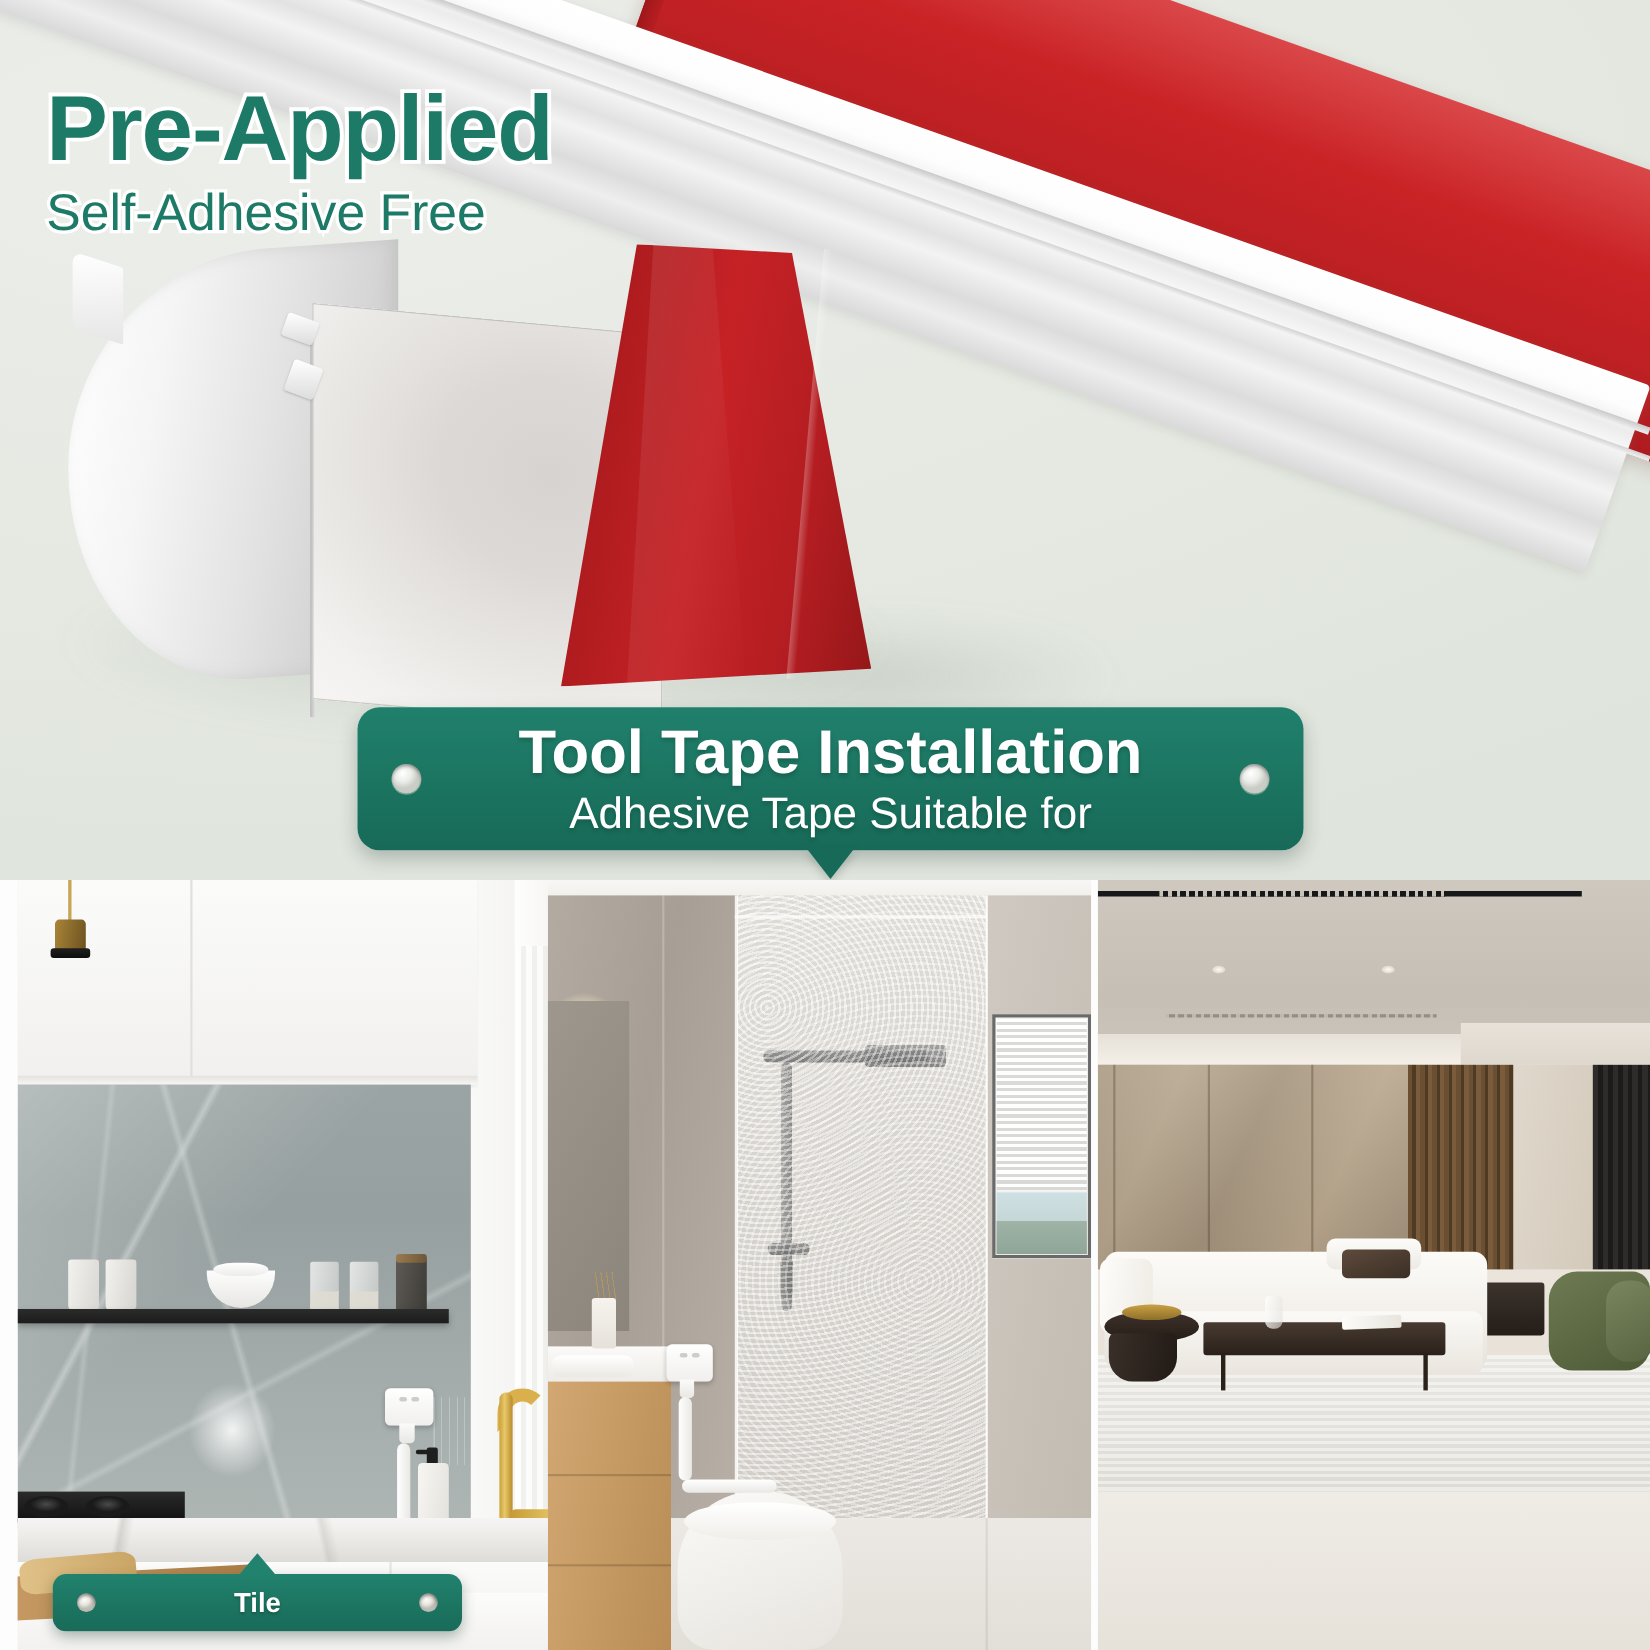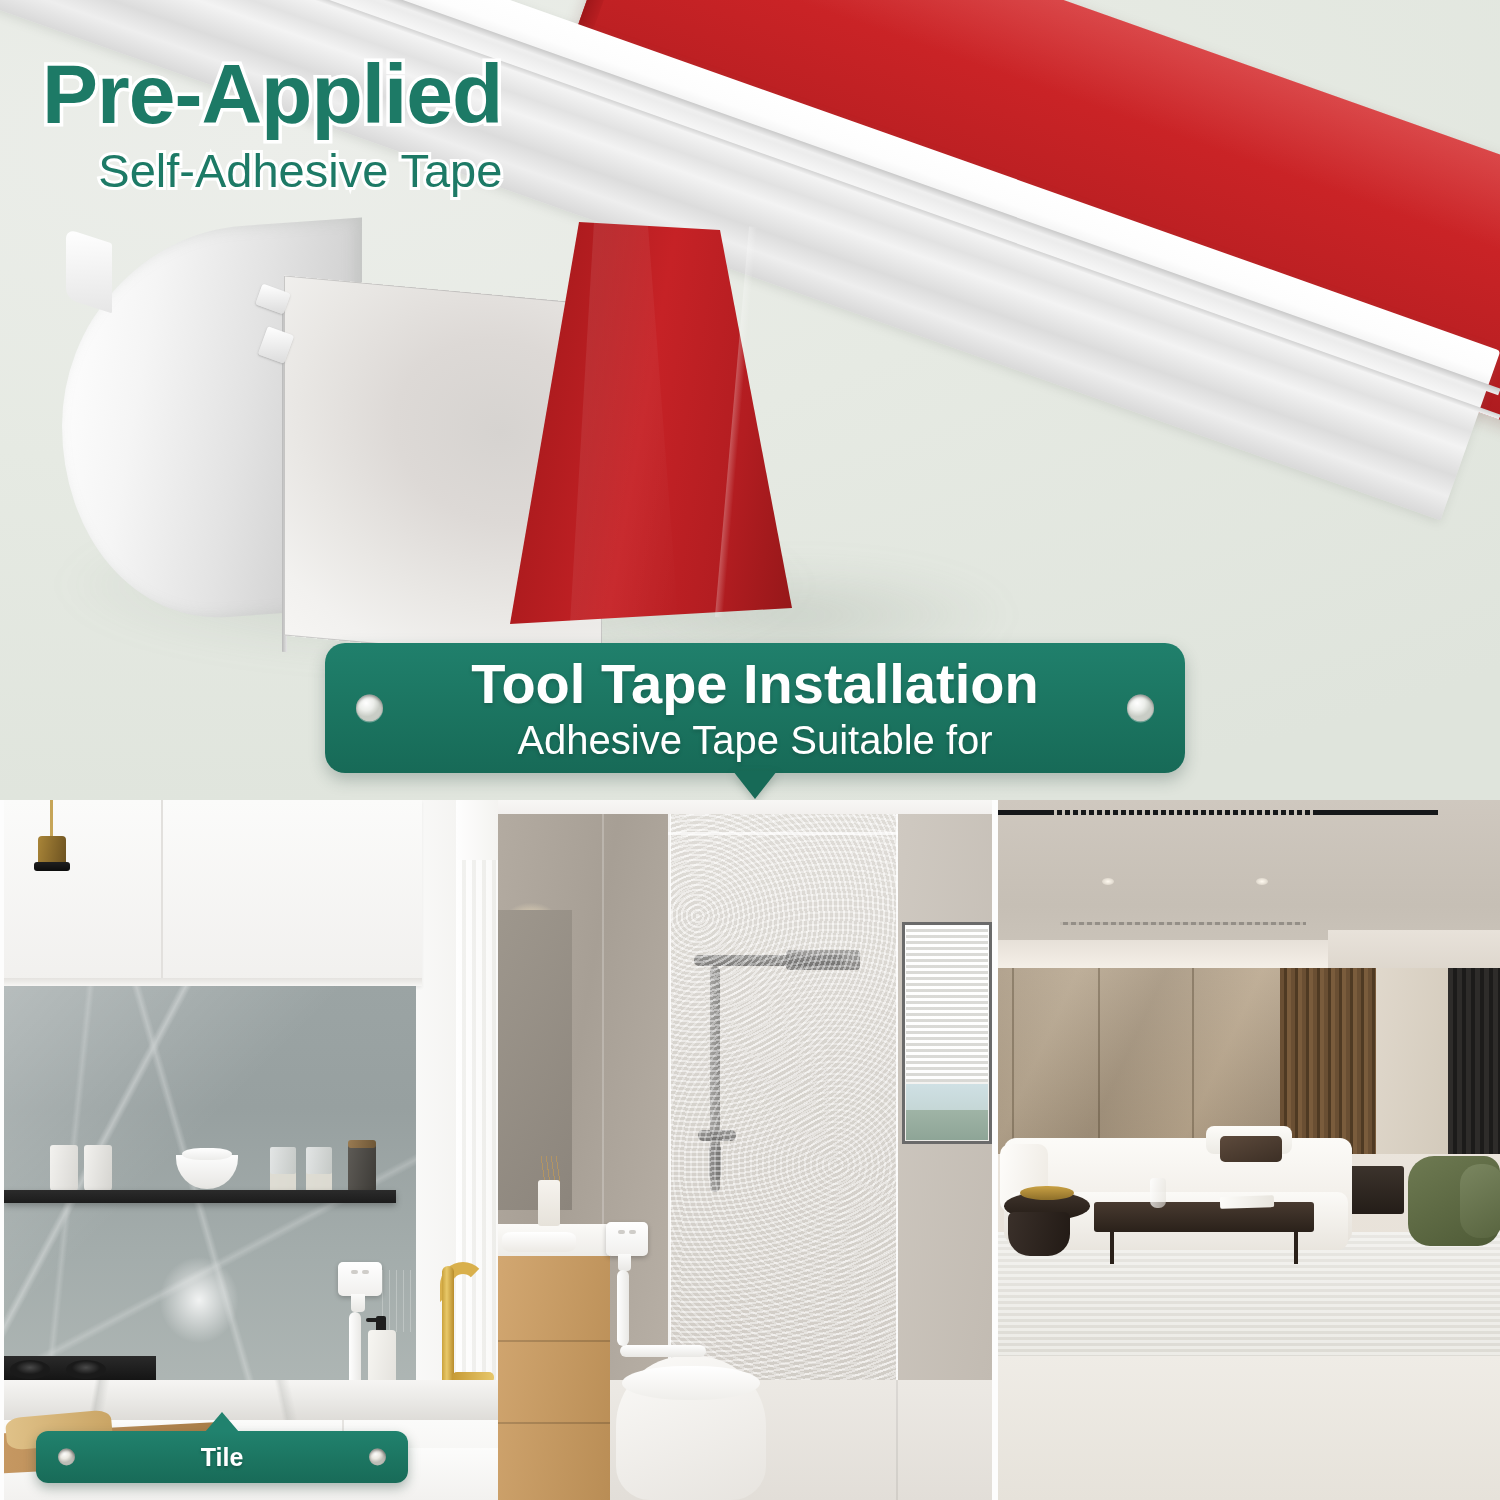--- a/index.html
+++ b/index.html
@@ -129,21 +129,21 @@
     clip-path:polygon(34% 0%, 52% 1%, 62% 98%, 26% 100%);
     background:linear-gradient(100deg, rgba(255,255,255,.14), rgba(255,255,255,0) 70%);
   }
   .peel-tab-fold{
     position:absolute; left:732px; top:226px; width:8px; height:392px;
     background:linear-gradient(90deg,rgba(255,255,255,.26),rgba(255,255,255,0));
     transform:rotate(5deg);
   }
 
   
-  .head-wrap{ position:absolute; left:42px; top:50px;text-align:right; }
+  .head-wrap{ position:absolute; left:42px; top:72px; }
   .h-main{
     font-size:84px; font-weight:bold; letter-spacing:-1px;
     color:#1d7a66;
     -webkit-text-stroke:7px #ffffff;
     paint-order:stroke fill;
     line-height:1.06;
   }
   .h-sub{
     margin-top:6px;
     font-size:47px; font-weight:normal;
@@ -181,21 +181,21 @@
   .plaque-point{
     position:absolute; left:50%; bottom:-26px; transform:translateX(-50%);
     width:0;height:0; border-left:22px solid transparent; border-right:22px solid transparent;
     border-top:28px solid #176a57;
     filter:drop-shadow(0 4px 4px rgba(40,70,60,.25));
   }
 
   
   .scenes{ position:absolute; left:0; top:800px; width:1500px; height:700px; background:#fdfdfd; }
   .panel{ position:absolute; top:0; height:700px; overflow:hidden; }
-  .panel.p1{ left:4px;    width:548px; }
+  .panel.p1{ left:16px;    width:548px; }
   .panel.p2{ left:498px; width:494px; }
   .panel.p3{ left:998px; width:502px; }
 
   
   .k-wall{ position:absolute; inset:0; background:linear-gradient(180deg,#f3f2f0,#efedea); }
   .k-upper{ position:absolute; left:0; top:0; width:418px; height:186px;
             background:linear-gradient(180deg,#fbfbfa,#f1f0ee); box-shadow:0 2px 3px rgba(0,0,0,.06);}
   .k-upper-seam{ position:absolute; left:157px; top:0; width:2px; height:186px; background:#e2e0dd; }
   .k-upper-lip{ position:absolute; left:0; top:178px; width:418px; height:8px;
                 background:linear-gradient(180deg,#e4e2df,#f7f6f4); }
@@ -468,21 +468,21 @@
     <div class="race-face"></div>
     <div class="clip c1"></div>
     <div class="clip c2"></div>
 
     <div class="peel-tab"></div>
     <div class="peel-tab-hi"></div>
     <div class="peel-tab-fold"></div>
 
     <div class="head-wrap">
       <div class="h-main">Pre-Applied</div>
-      <div class="h-sub">Self-Adhesive Tape</div>
+      <div class="h-sub">Self-Adhesive Free</div>
     </div>
 
     <div class="plaque">
       <div class="hole l"></div>
       <div class="hole r"></div>
       <div class="plaque-t1">Tool Tape Installation</div>
       <div class="plaque-t2">Adhesive Tape Suitable for</div>
       <div class="plaque-point"></div>
     </div>
   </div>

